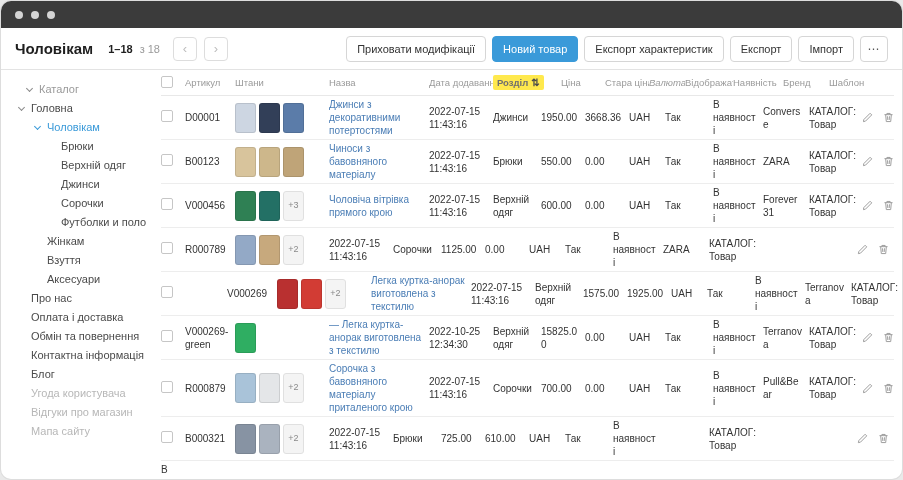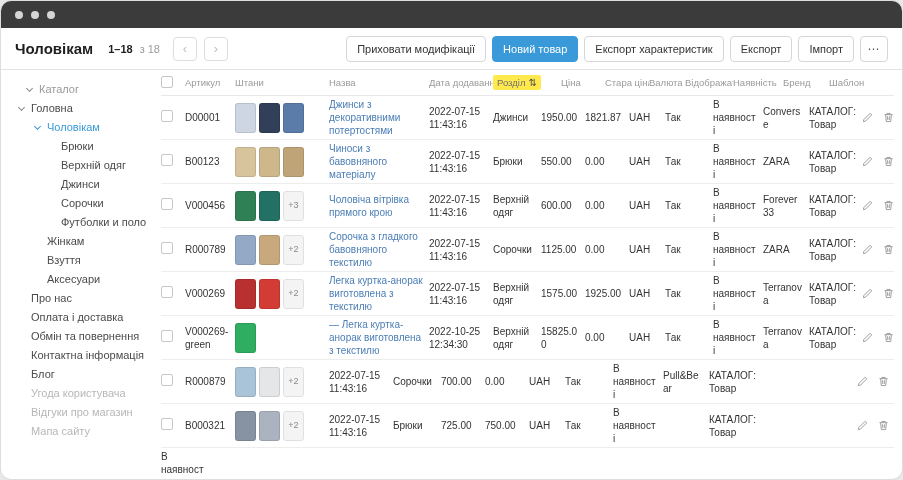--- a/index.html
+++ b/index.html
@@ -107,27 +107,27 @@
         <div class="nav-item lvl0 c-muted"><span class="nav-label">Відгуки про магазин</span></div>
         <div class="nav-item lvl0 c-muted"><span class="nav-label">Мапа сайту</span></div>
       </aside>
     <div class="table-area">
       <div class="thead">
           <div class="th col-checkbox" style="width: 24px;"><span class="cbox"></span></div>
           <div class="th col-sku" style="width: 50px;">Артикул</div>
           <div class="th col-photo" style="width: 94px;">Штани</div>
           <div class="th col-name" style="width: 100px;">Назва</div>
           <div class="th col-date" style="width: 64px;">Дата додавання</div>
-          <div class="th col-section" style="width: 68px;"><span class="hl">
+          <div class="th col-section" style="width: 68px; font-weight: bold;"><span class="hl">
               <span>Розділ</span>
               <span class="sort">⇅</span>
             </span></div>
           <div class="th col-price" style="width: 44px;">Ціна</div>
           <div class="th col-old_price" style="width: 44px;">Стара ціна</div>
-          <div class="th col-currency" style="width: 36px;">Валюта</div>
+          <div class="th col-currency" style="width: 36px; font-style: italic;">Валюта</div>
           <div class="th col-display" style="width: 48px;">Відображати</div>
           <div class="th col-stock" style="width: 50px;">Наявність</div>
           <div class="th col-brand" style="width: 46px;">Бренд</div>
           <div class="th col-template" style="width: 54px;">Шаблон</div>
           <div class="th col-actions" style="width: 36px;"></div>
         </div>
       <div class="tbody">
           <div class="trow">
             <div class="td col-checkbox" style="width: 24px;"><span class="cbox"></span></div>
             <div class="td col-sku" style="width: 50px;">D00001</div>
@@ -136,21 +136,21 @@
               <span class="thumb" style="background: rgb(50, 63, 88);"></span>
               <span class="thumb" style="background: rgb(91, 124, 169);"></span>
             </div>
             <div class="td col-name" style="width: 100px;"><span class="plink">Джинси з декоративними потертостями</span></div>
             <div class="td col-date" style="width: 64px;">
               <div>2022-07-15</div>
               <div>11:43:16</div>
             </div>
             <div class="td col-section" style="width: 48px;">Джинси</div>
             <div class="td col-price" style="width: 44px;">1950.00</div>
-            <div class="td col-old_price" style="width: 44px;">1821.87</div>
+            <div class="td col-old_price" style="width: 44px;">3668.36</div>
             <div class="td col-currency" style="width: 36px;">UAH</div>
             <div class="td col-display" style="width: 48px;">Так</div>
             <div class="td col-stock" style="width: 50px;">В наявності</div>
             <div class="td col-brand" style="width: 46px;">Converse</div>
             <div class="td col-template" style="width: 54px;">КАТАЛОГ: Товар</div>
             <div class="td col-actions" style="width: 36px;">
               <span class="abtn">
                 <svg viewBox="0 0 16 16" class="aicon">
                   <path fill="none" stroke="#9b9b9b" stroke-width="1.2" d="M11.2 2.8l2 2L5.5 12.5l-2.6.6.6-2.6z"></path>
                 </svg>
@@ -208,21 +208,21 @@
             <div class="td col-date" style="width: 64px;">
               <div>2022-07-15</div>
               <div>11:43:16</div>
             </div>
             <div class="td col-section" style="width: 48px;">Верхній одяг</div>
             <div class="td col-price" style="width: 44px;">600.00</div>
             <div class="td col-old_price" style="width: 44px;">0.00</div>
             <div class="td col-currency" style="width: 36px;">UAH</div>
             <div class="td col-display" style="width: 48px;">Так</div>
             <div class="td col-stock" style="width: 50px;">В наявності</div>
-            <div class="td col-brand" style="width: 46px;">Forever 33</div>
+            <div class="td col-brand" style="width: 46px;">Forever 31</div>
             <div class="td col-template" style="width: 54px;">КАТАЛОГ: Товар</div>
             <div class="td col-actions" style="width: 36px;">
               <span class="abtn">
                 <svg viewBox="0 0 16 16" class="aicon">
                   <path fill="none" stroke="#9b9b9b" stroke-width="1.2" d="M11.2 2.8l2 2L5.5 12.5l-2.6.6.6-2.6z"></path>
                 </svg>
               </span>
               <span class="abtn">
                 <svg viewBox="0 0 16 16" class="aicon">
                   <path fill="none" stroke="#9b9b9b" stroke-width="1.2" d="M3 4.5h10M6 4.5V3h4v1.5M4.5 4.5l.8 8.5h5.4l.8-8.5M6.8 6.5l.3 4.5M9.2 6.5l-.3 4.5"></path>
@@ -231,21 +231,20 @@
             </div>
           </div>
           <div class="trow">
             <div class="td col-checkbox" style="width: 24px;"><span class="cbox"></span></div>
             <div class="td col-sku" style="width: 50px;">R000789</div>
             <div class="td col-photo" style="width: 94px;">
               <span class="thumb" style="background: rgb(147, 169, 198);"></span>
               <span class="thumb" style="background: rgb(199, 169, 125);"></span>
               <span class="thumb badge">+2</span>
             </div>
-            <div class="td col-name" style="width: 100px;"><span class="plink">Сорочка з гладкого бавовняного текстилю</span></div>
             <div class="td col-date" style="width: 64px;">
               <div>2022-07-15</div>
               <div>11:43:16</div>
             </div>
             <div class="td col-section" style="width: 48px;">Сорочки</div>
             <div class="td col-price" style="width: 44px;">1125.00</div>
             <div class="td col-old_price" style="width: 44px;">0.00</div>
             <div class="td col-currency" style="width: 36px;">UAH</div>
             <div class="td col-display" style="width: 48px;">Так</div>
             <div class="td col-stock" style="width: 50px;">В наявності</div>
@@ -259,21 +258,21 @@
               </span>
               <span class="abtn">
                 <svg viewBox="0 0 16 16" class="aicon">
                   <path fill="none" stroke="#9b9b9b" stroke-width="1.2" d="M3 4.5h10M6 4.5V3h4v1.5M4.5 4.5l.8 8.5h5.4l.8-8.5M6.8 6.5l.3 4.5M9.2 6.5l-.3 4.5"></path>
                 </svg>
               </span>
             </div>
           </div>
           <div class="trow">
             <div class="td col-checkbox" style="width: 24px;"><span class="cbox"></span></div>
-            <div class="td col-sku" style="width: 50px;">V000269</div>
+            <div class="td col-sku" style="width: 50px; margin-left: 42px;">V000269</div>
             <div class="td col-photo" style="width: 94px;">
               <span class="thumb" style="background: rgb(185, 48, 48);"></span>
               <span class="thumb" style="background: rgb(210, 60, 52);"></span>
               <span class="thumb badge">+2</span>
             </div>
             <div class="td col-name" style="width: 100px;"><span class="plink">Легка куртка-анорак виготовлена з текстилю</span></div>
             <div class="td col-date" style="width: 64px;">
               <div>2022-07-15</div>
               <div>11:43:16</div>
             </div>
@@ -331,20 +330,21 @@
             </div>
           </div>
           <div class="trow">
             <div class="td col-checkbox" style="width: 24px;"><span class="cbox"></span></div>
             <div class="td col-sku" style="width: 50px;">R000879</div>
             <div class="td col-photo" style="width: 94px;">
               <span class="thumb" style="background: rgb(169, 195, 217);"></span>
               <span class="thumb" style="background: rgb(228, 230, 232);"></span>
               <span class="thumb badge">+2</span>
             </div>
+            <div class="td col-name" style="width: 100px;"><span class="plink">Сорочка з бавовняного матеріалу приталеного крою</span></div>
             <div class="td col-date" style="width: 64px;">
               <div>2022-07-15</div>
               <div>11:43:16</div>
             </div>
             <div class="td col-section" style="width: 48px;">Сорочки</div>
             <div class="td col-price" style="width: 44px;">700.00</div>
             <div class="td col-old_price" style="width: 44px;">0.00</div>
             <div class="td col-currency" style="width: 36px;">UAH</div>
             <div class="td col-display" style="width: 48px;">Так</div>
             <div class="td col-stock" style="width: 50px;">В наявності</div>
@@ -370,21 +370,21 @@
               <span class="thumb" style="background: rgb(135, 147, 163);"></span>
               <span class="thumb" style="background: rgb(170, 179, 191);"></span>
               <span class="thumb badge">+2</span>
             </div>
             <div class="td col-date" style="width: 64px;">
               <div>2022-07-15</div>
               <div>11:43:16</div>
             </div>
             <div class="td col-section" style="width: 48px;">Брюки</div>
             <div class="td col-price" style="width: 44px;">725.00</div>
-            <div class="td col-old_price" style="width: 44px;">750.00</div>
+            <div class="td col-old_price" style="width: 44px;">610.00</div>
             <div class="td col-currency" style="width: 36px;">UAH</div>
             <div class="td col-display" style="width: 48px;">Так</div>
             <div class="td col-stock" style="width: 50px;">В наявності</div>
             <div class="td col-brand" style="width: 46px;"></div>
             <div class="td col-template" style="width: 54px;">КАТАЛОГ: Товар</div>
             <div class="td col-actions" style="width: 36px;">
               <span class="abtn">
                 <svg viewBox="0 0 16 16" class="aicon">
                   <path fill="none" stroke="#9b9b9b" stroke-width="1.2" d="M11.2 2.8l2 2L5.5 12.5l-2.6.6.6-2.6z"></path>
                 </svg>

